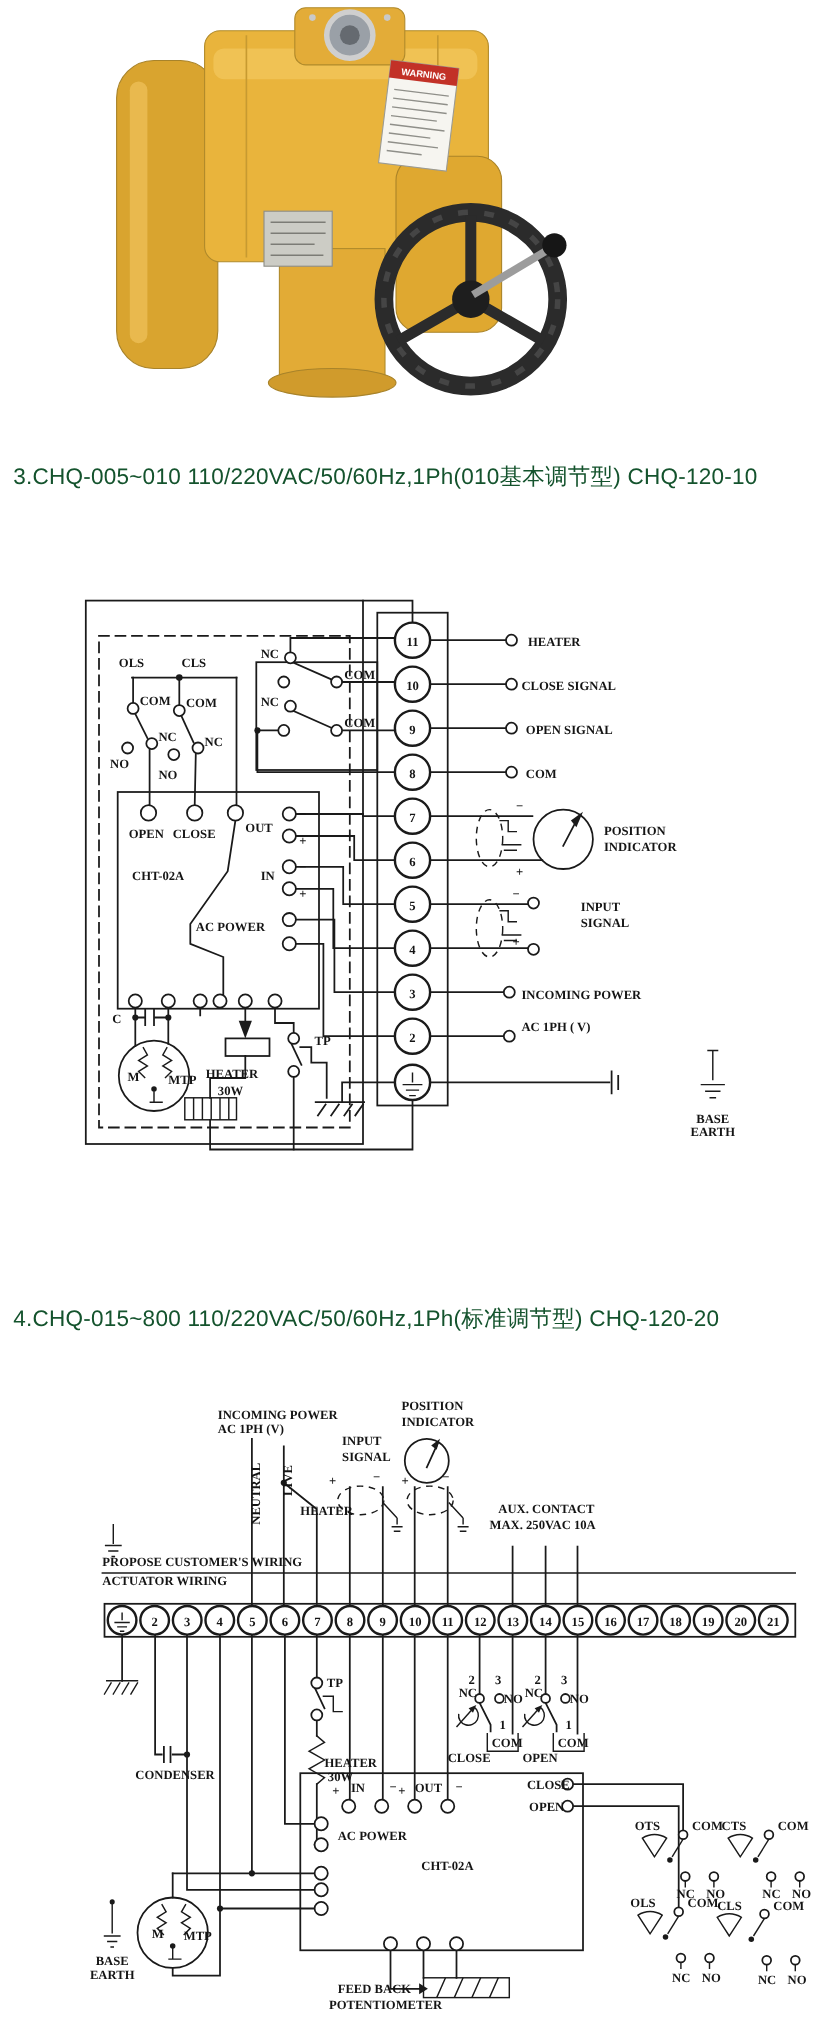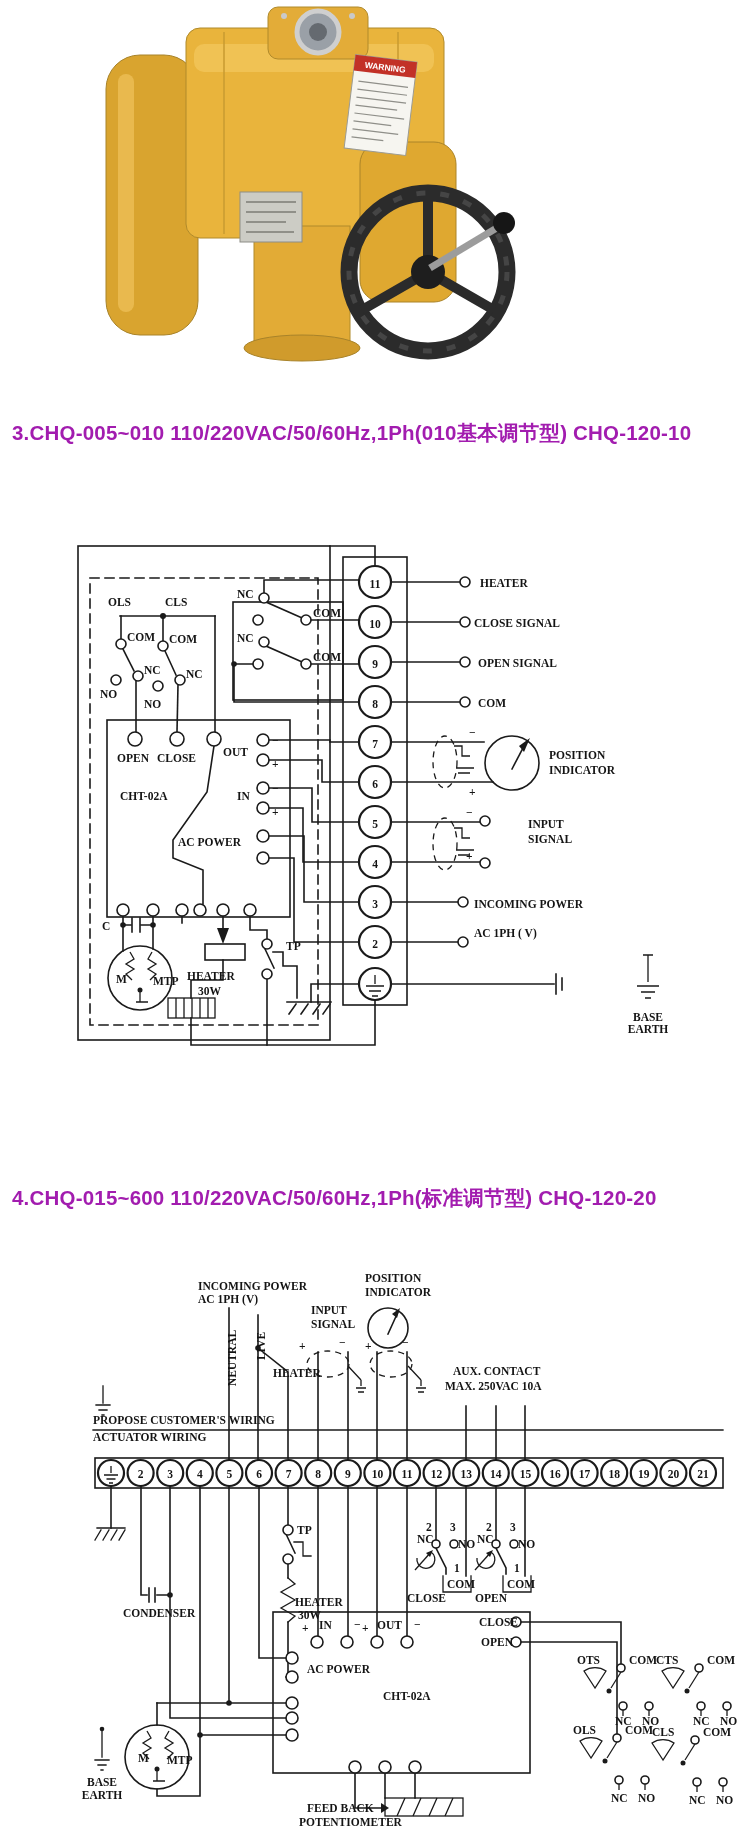--- a/index.html
+++ b/index.html
@@ -1,20 +1,20 @@
 <!DOCTYPE html>
 <html><head>
 <meta charset="utf-8">
 <style>
   html,body{margin:0;padding:0;}
   body{width:750px;height:1834px;background:#ffffff;position:relative;overflow:hidden;
        font-family:"Liberation Sans",sans-serif;}
   svg{position:absolute;}
-  .heading{position:absolute;left:12px;width:738px;font-weight:bold;font-size:20.5px;
-           color:#a21caf;letter-spacing:.2px;white-space:nowrap;}
+  .heading{position:absolute;left:12px;width:738px;font-weight:normal;font-size:20.5px;
+           color:#14532d;letter-spacing:.2px;white-space:nowrap;}
   #h3{top:419px;} #h4{top:1184px;}
   .wire{stroke:#1a1a1a;stroke-width:1.6;fill:none;stroke-linecap:square;}
   .wire2{stroke:#1a1a1a;stroke-width:1.3;fill:none;}
   .dash{stroke-dasharray:9 6;}
   .dash2{stroke-dasharray:6 5;}
   .term{fill:#fff;stroke:#1a1a1a;stroke-width:2.2;}
   .node{fill:#fff;stroke:#1a1a1a;stroke-width:1.6;}
   .dot{fill:#1a1a1a;stroke:none;}
   text.lb{font-family:"Liberation Serif",serif;font-weight:700;fill:#141414;font-size:11.5px;}
   .t9{font-size:9.5px;} .t10{font-size:10.5px;} .t13{font-size:13px;}
@@ -55,21 +55,21 @@
       <circle cx="330" cy="270" r="17" fill="#1e1e1e"></circle>
     </g>
     <g>
       <path d="M332,266 L402,224" stroke="#9c9c9c" stroke-width="7" fill="none"></path>
       <circle cx="406" cy="221" r="11" fill="#161616"></circle>
     </g>
   </g>
 </svg>
 
 <div id="h3" class="heading">3.CHQ-005~010 110/220VAC/50/60Hz,1Ph(010基本调节型)  CHQ-120-10</div>
-<div id="h4" class="heading">4.CHQ-015~600 110/220VAC/50/60Hz,1Ph(标准调节型)  CHQ-120-20</div>
+<div id="h4" class="heading">4.CHQ-015~800 110/220VAC/50/60Hz,1Ph(标准调节型)  CHQ-120-20</div>
 
 <svg id="d1" viewBox="0 0 630 510" style="left:60px;top:540px;width:630px;height:510px">
 
   <g class="wire">
     <rect x="18" y="6" width="252" height="494"></rect>
     <rect x="30" y="38" width="228" height="447" class="dash"></rect>
     <rect x="173" y="62" width="110" height="98"></rect>
     <rect x="47" y="180" width="183" height="197"></rect>
     <rect x="283" y="17" width="64" height="448"></rect>
     <path d="M270,6 H315 V26"></path>

